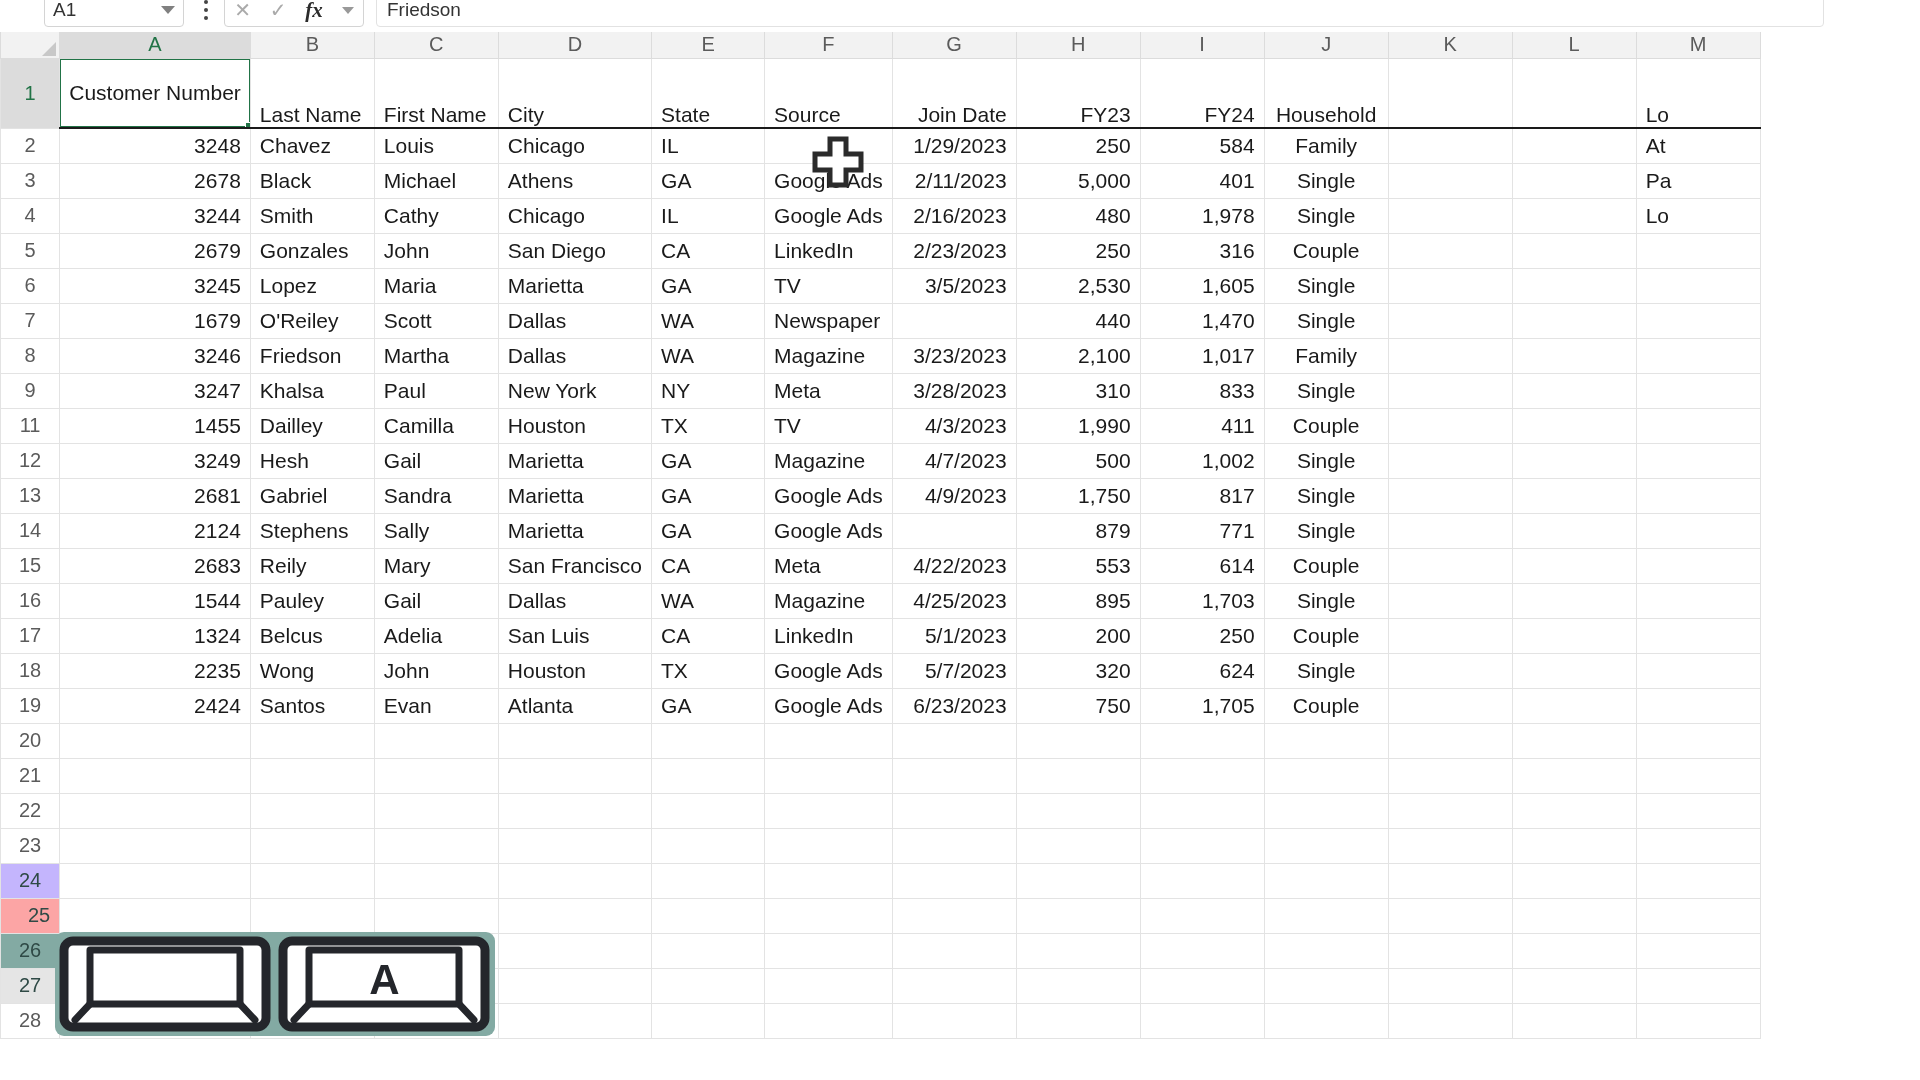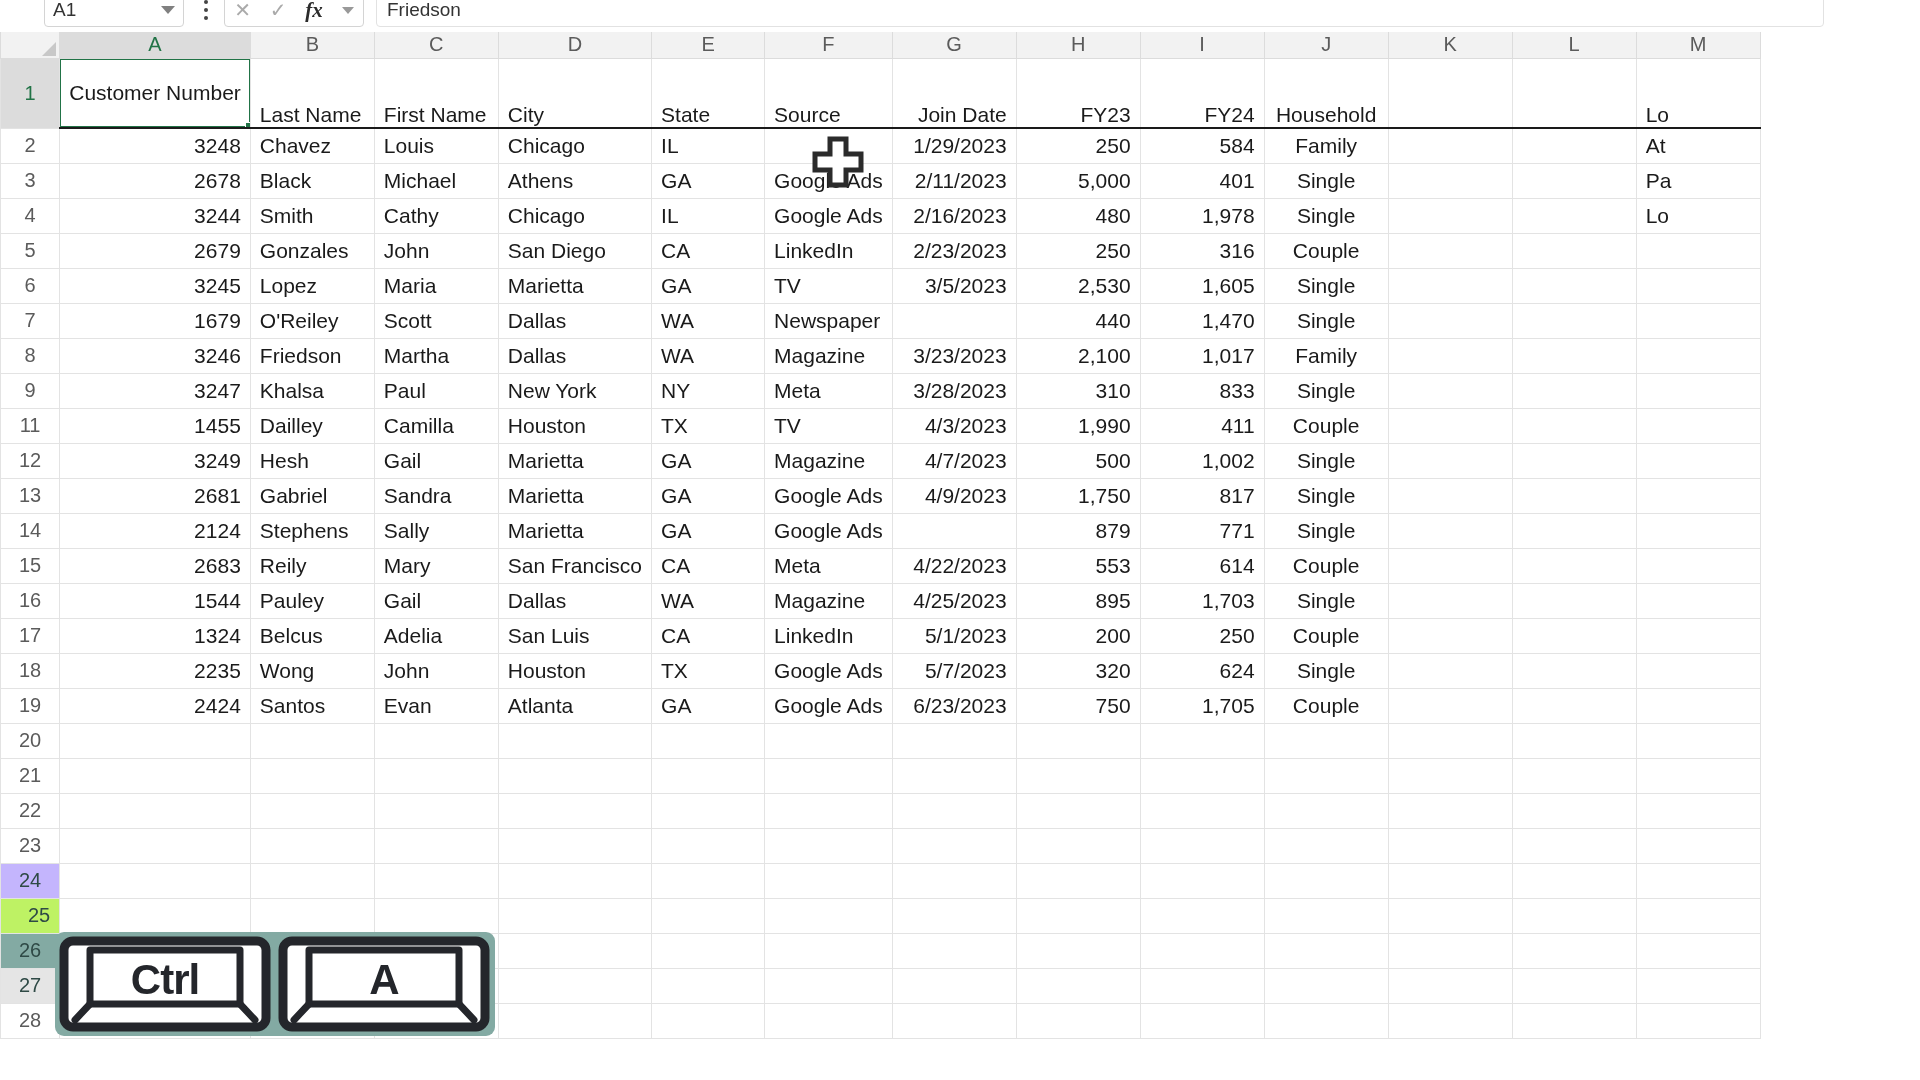--- a/index.html
+++ b/index.html
@@ -636,21 +636,21 @@
           <td class="lft"></td>
           <td class="num"></td>
           <td class="num"></td>
           <td class="num"></td>
           <td class="ctr"></td>
           <td class="lft"></td>
           <td class="lft"></td>
           <td class="lft"></td>
         </tr>
         <tr>
-          <td class="rowhead" style="background: #bef264; color: rgb(47, 74, 70); padding-left: 27px;">25</td>
+          <td class="rowhead" style="background: #fca5a5; color: rgb(47, 74, 70); padding-left: 27px;">25</td>
           <td class="num"></td>
           <td class="lft"></td>
           <td class="lft"></td>
           <td class="lft"></td>
           <td class="lft"></td>
           <td class="lft"></td>
           <td class="num"></td>
           <td class="num"></td>
           <td class="num"></td>
           <td class="ctr"></td>
@@ -716,21 +716,20 @@
   </svg>
 </div>
 
 <div class="key-overlay">
   <div class="keycap">
     <svg width="212" height="96" viewBox="0 0 212 96" xmlns="http://www.w3.org/2000/svg">
       <rect x="5" y="5" width="202" height="86" rx="9" fill="#ffffff" stroke="#24262b" stroke-width="9"></rect>
       <path d="M31 14 L181 14 L181 68 L31 68 Z" fill="#ffffff" stroke="#24262b" stroke-width="7" stroke-linejoin="round"></path>
       <path d="M31 68 L16 84 M181 68 L196 84" stroke="#24262b" stroke-width="7" stroke-linecap="round"></path>
     </svg>
-    <span class="klabel">Ctrl</span>
   </div>
   <div class="keycap">
     <svg width="212" height="96" viewBox="0 0 212 96" xmlns="http://www.w3.org/2000/svg">
       <rect x="5" y="5" width="202" height="86" rx="9" fill="#ffffff" stroke="#24262b" stroke-width="9"></rect>
       <path d="M31 14 L181 14 L181 68 L31 68 Z" fill="#ffffff" stroke="#24262b" stroke-width="7" stroke-linejoin="round"></path>
       <path d="M31 68 L16 84 M181 68 L196 84" stroke="#24262b" stroke-width="7" stroke-linecap="round"></path>
     </svg>
     <span class="klabel">A</span>
   </div>
 </div>

